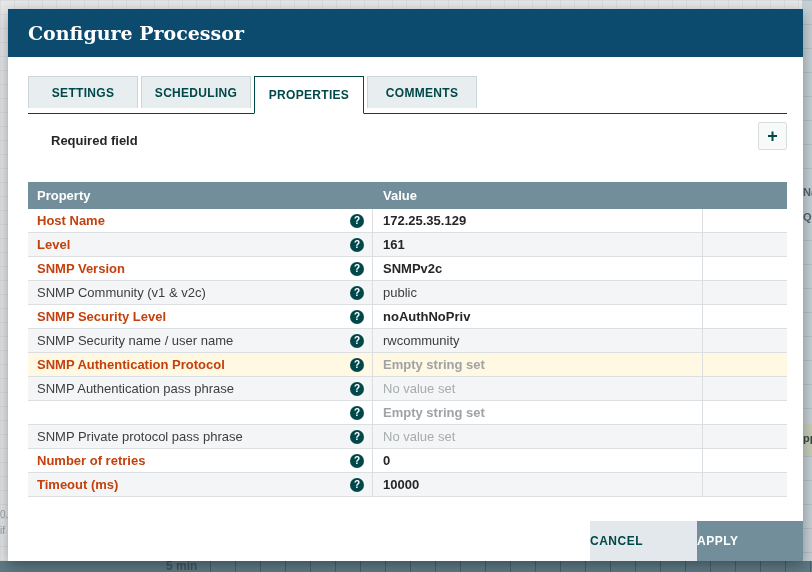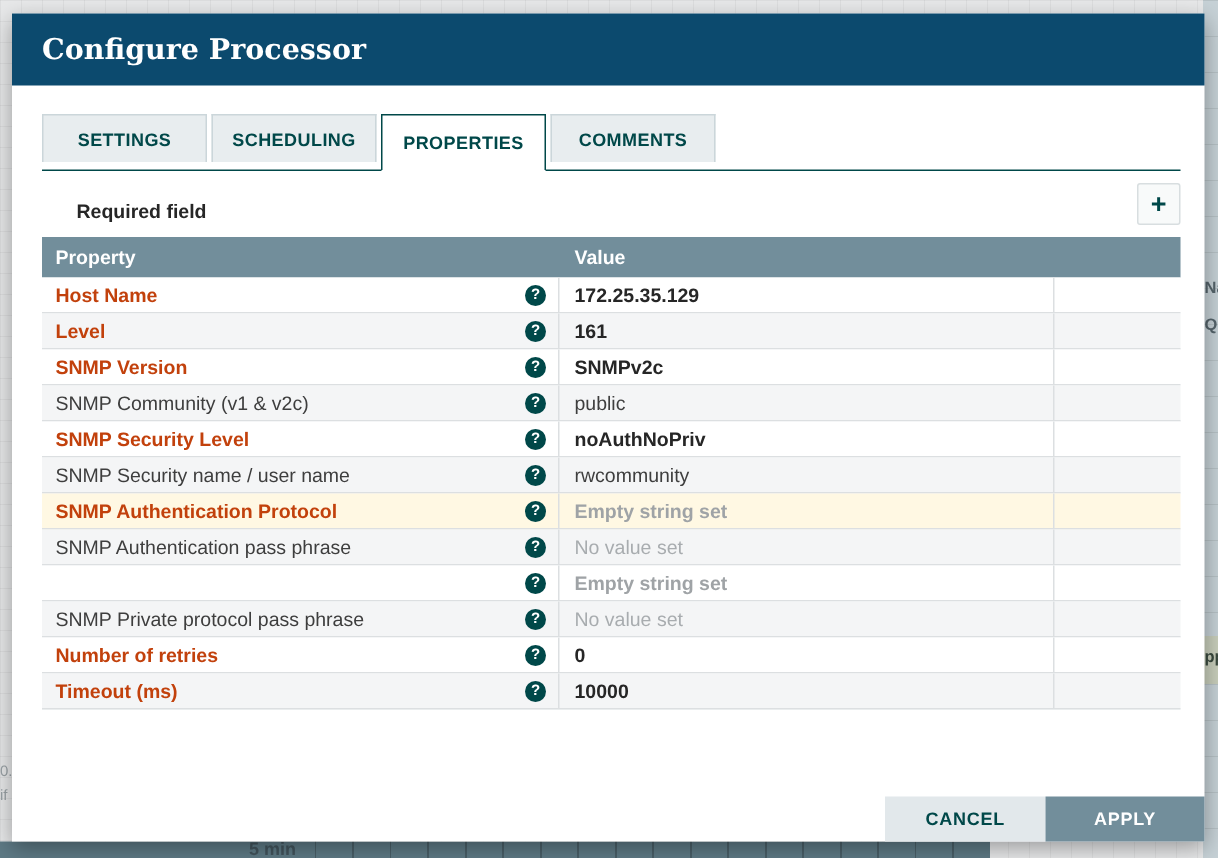--- a/index.html
+++ b/index.html
@@ -23,21 +23,21 @@
   }
   .bg-frag { position:absolute; color:#55646B; font-size:11px; font-weight:bold; white-space:nowrap; }
   .frag-na { left:803px; top:186px; }
   .frag-qu { left:803px; top:211px; }
   .green-patch { position:absolute; left:802px; top:424px; width:10px; height:32px; background:#C8CEBB; }
   .frag-pp { left:803px; top:432px; color:#3A4A3F; }
   .frag-left { color:#9AA2A6; font-weight:normal; font-size:10px; }
   .frag-0 { left:0; top:509px; }
   .frag-if { left:0; top:525px; }
   .bottom-band {
-    position:absolute; left:0; top:561px; width:660px; height:11px;
+    position:absolute; left:0; top:561px; width:812px; height:11px;
     background:#5E7A85;
   }
   .band-ticks {
     position:absolute; left:210px; top:0; right:0; height:11px;
     background-image:repeating-linear-gradient(90deg, rgba(0,0,0,0.22) 0 1px, transparent 1px 25px);
   }
   .band-label {
     position:absolute; left:166px; top:-2px; font-size:12px; color:#42545C; font-weight:bold;
   }
 
@@ -85,21 +85,21 @@
     cursor:pointer; text-align:center; padding:0;
   }
 
   
   .prop-table {
     position:absolute; left:20px; right:16px; top:149px;
     border-bottom:0;
   }
   .thead {
     display:flex; height:27px; background:#728E9B; color:#FFFFFF;
-    font-size:13px; font-weight:bold; align-items:center;
+    font-size:13px; font-weight:bold; align-items:center;margin-top:24px;
   }
   .row { display:flex; height:24px; background:#FFFFFF; border-bottom:1px solid #DCDFE1; }
   .row.stripe { background:#F4F5F6; }
   .row.hl { background:#FFF8E3; }
   .c-prop { width:345px; display:flex; align-items:center; padding-left:9px; border-right:1px solid #DCDFE1; }
   .c-val  { width:330px; display:flex; align-items:center; padding-left:10px; border-right:1px solid #DCDFE1; }
   .c-fill { flex:1; }
   .thead .c-prop, .thead .c-val { border-right:none; }
   .pname { font-size:13px; color:#3E3E3E; white-space:nowrap; }
   .pname.req { font-weight:bold; color:#c2410c; }
@@ -111,23 +111,23 @@
     cursor:default;
   }
   .pval { font-size:13px; white-space:nowrap; }
   .v-set   { font-weight:bold; color:#262626; }
   .v-plain { color:#3E3E3E; }
   .v-empty { font-weight:bold; color:#9FA3A6; }
   .v-unset { color:#A8ACAF; }
 
   
   .btn {
-    position:absolute; bottom:0; height:30px; border:none; cursor:pointer;
+    position:absolute; bottom:0; height:40px; border:none; cursor:pointer;
     font-family:"Liberation Sans", sans-serif;
-    font-size:12px; font-weight:bold; letter-spacing:0.5px; text-align:center;
+    font-size:12px; font-weight:bold; letter-spacing:0.5px; text-align:left;
   }
   .btn-cancel { right:106px; width:107px; background:#E2E8EB; color:#004849; }
   .btn-apply  { right:0; width:106px; background:#728E9B; color:#FFFFFF; }
 </style>
 </head>
 <body>
 
 <div class="right-strip"></div>
 <span class="bg-frag frag-na">Na</span>
 <span class="bg-frag frag-qu">Qu</span>

